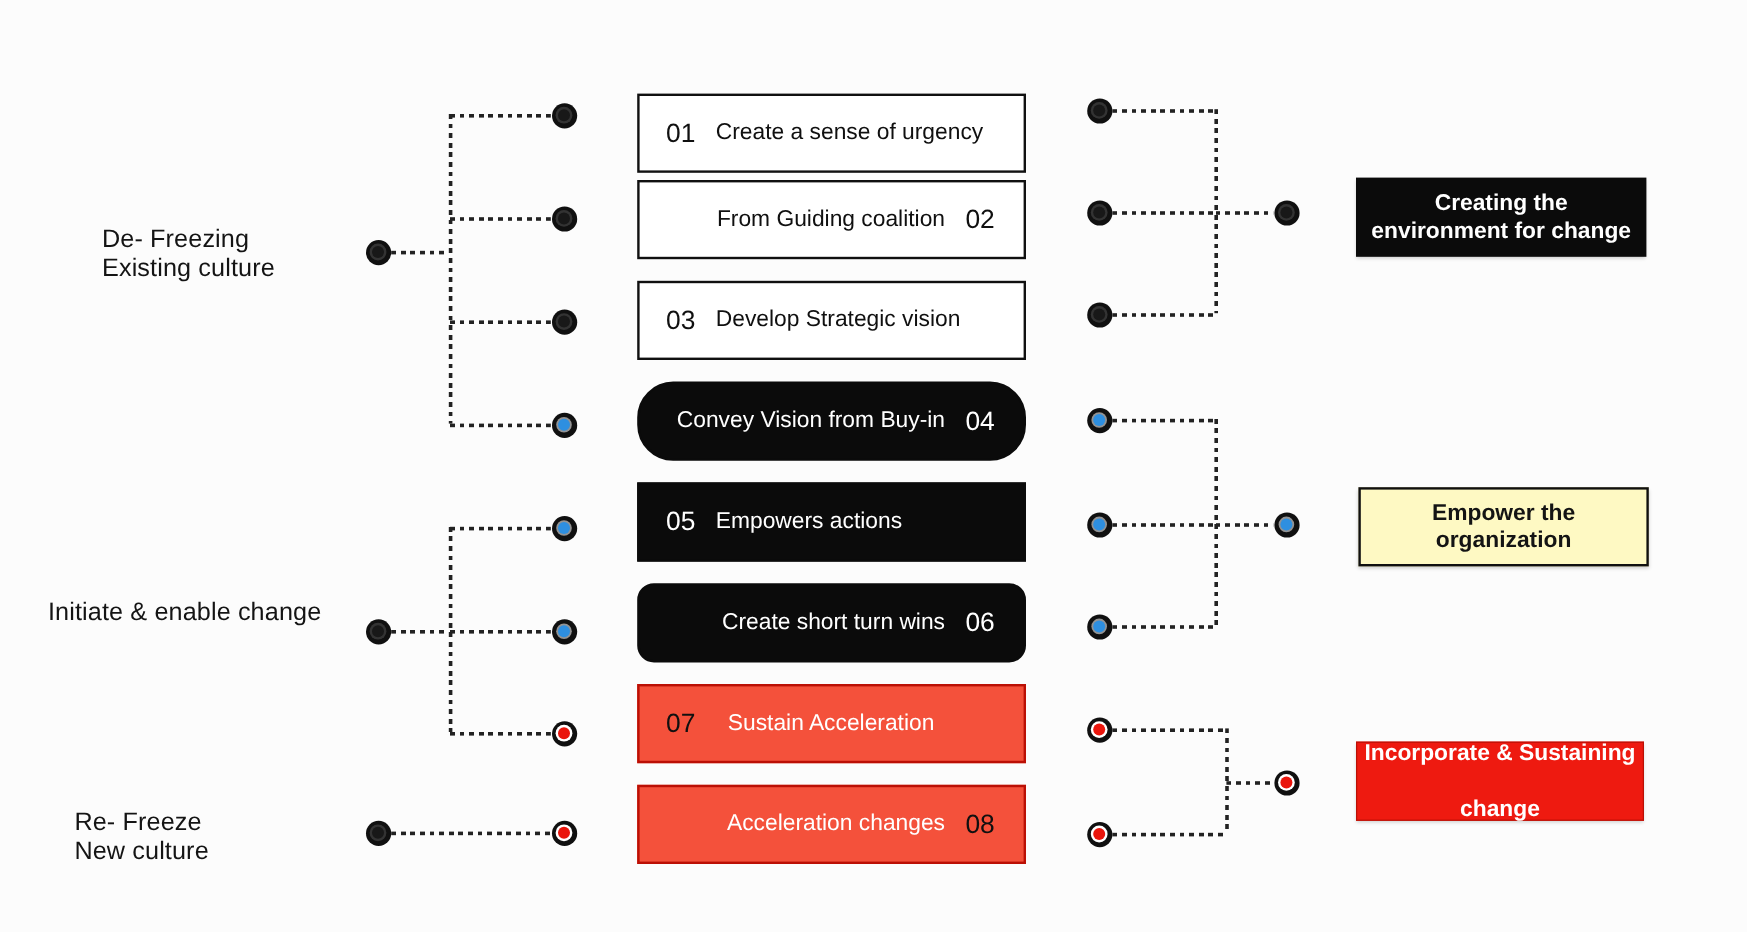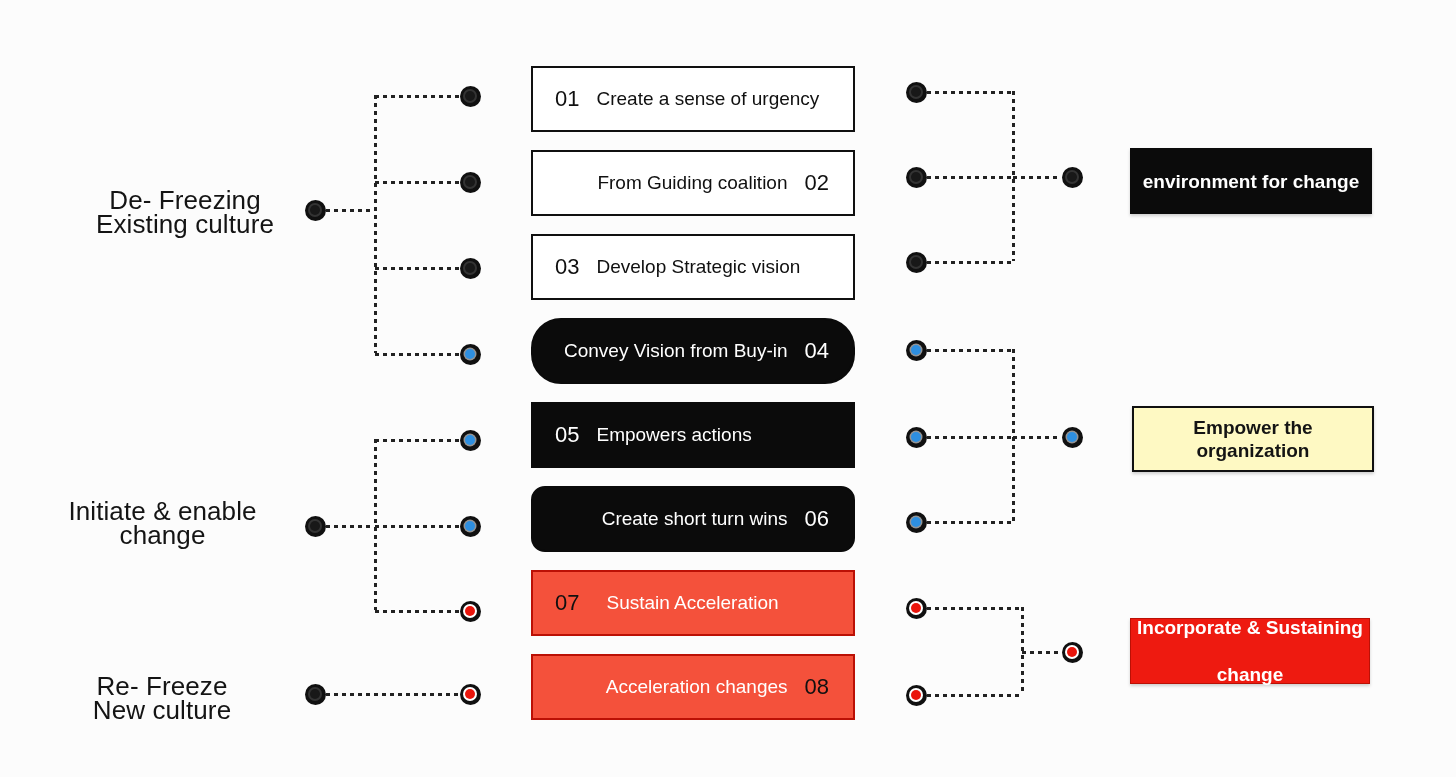--- a/index.html
+++ b/index.html
@@ -3,22 +3,22 @@
 <meta charset="utf-8">
 <style>
   html,body{margin:0;padding:0;}
   body{font-family:"Liberation Sans", sans-serif; background:#e9e9e9;}
   .canvas{
     position:relative; width:1456px; height:777px; margin:0 auto;
     background:var(--bg,#fcfcfc); overflow:hidden;
   }
   
   .side-label{
-    position:absolute; text-align:center; color:#141414;
-    font-size:26px; line-height:24px; letter-spacing:0.1px;
+    position:absolute; color:#141414;
+    font-size:21px; line-height:24px; letter-spacing:0.1px;
   }
   
   .step{
     position:absolute; left:531px; width:324px; height:66px;
     box-sizing:border-box; display:flex; align-items:center; gap:17px;
     font-size:19px;
   }
   .step .num{font-size:22px;}
   .step.num-first{justify-content:flex-start; padding-left:22px;}
   .step.num-last{justify-content:flex-end; padding-right:24px;}
@@ -64,21 +64,21 @@
   </div>
   <div class="side-label" style="left:40px; top:499px; width:245px;">
     <div>Initiate &amp; enable change</div>
     <div></div>
   </div>
   <div class="side-label" style="left:62px; top:674px; width:200px;">
     <div>Re- Freeze</div>
     <div>New culture</div>
   </div>
 
-  <div class="step white num-first" style="top:66px;">
+  <div class="step white num-first" style="top:78px;">
     <span class="num">01</span>
     <span class="lbl">Create a sense of urgency</span>
   </div>
   <div class="step white num-last" style="top:150px;">
     <span class="lbl">From Guiding coalition</span>
     <span class="num">02</span>
   </div>
   <div class="step white num-first" style="top:234px;">
     <span class="num">03</span>
     <span class="lbl">Develop Strategic vision</span>
@@ -98,20 +98,21 @@
   <div class="step red num-first" style="top:570px; gap:27px;">
     <span class="num">07</span>
     <span class="lbl">Sustain Acceleration</span>
   </div>
   <div class="step red num-last" style="top:654px;">
     <span class="lbl">Acceleration changes</span>
     <span class="num">08</span>
   </div>
 
   <div class="banner dark" style="left:1130px; top:148px;">
+    <div>Creating the</div>
     <div>environment for change</div>
   </div>
   <div class="banner white" style="left:1132px; top:406px;">
     <div>Empower the</div>
     <div>organization</div>
   </div>
   <div class="banner redbox" style="left:1130px; top:618px; width:240px;">
     <div>Incorporate &amp; Sustaining</div>
     <div>change</div>
   </div>

